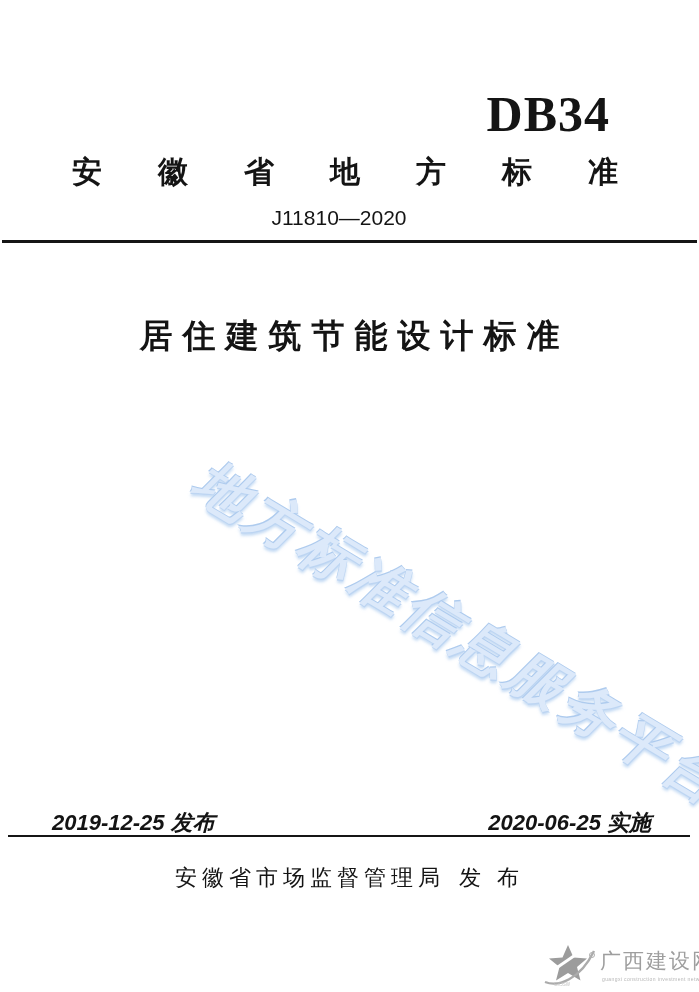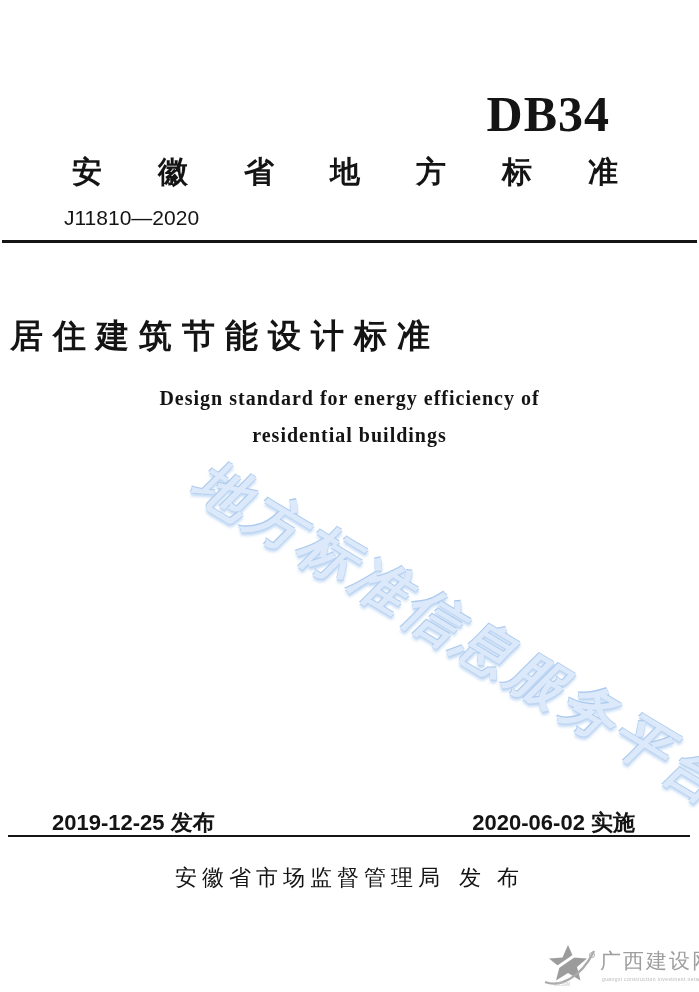--- a/index.html
+++ b/index.html
@@ -29,37 +29,37 @@
     display: flex;
     justify-content: space-between;
     font-weight: bold;
     font-size: 30px;
     line-height: 32px;
   }
   .std-nums-row {
     position: absolute;
     top: 206px; left: 64px; right: 85px;
     display: flex;
-    justify-content: flex-start;
+    justify-content: center;
     font-size: 21px;
     line-height: 24px;
     font-weight: 500;
   }
   .rule-top {
     position: absolute;
     top: 240px; left: 2px; right: 2px;
     height: 3px;
     background: #151515;
   }
 
   
   .title-cn {
     position: absolute;
     top: 317px; left: 0; right: 0;
-    text-align: left;
+    text-align: center;
     font-weight: bold;
     font-size: 33px;
     line-height: 38px;
     letter-spacing: 10px;
     text-indent: 10px;
     white-space: nowrap;
   }
   .title-en {
     position: absolute;
     top: 380px; left: 0; right: 0;
@@ -86,26 +86,27 @@
     text-shadow:
       -1px -1px 0 #aecbee,
        1px  1px 0 #bdd5f2,
        2px  3px 3px rgba(150, 190, 235, 0.55);
     pointer-events: none;
   }
 
   
   .dates-row {
     position: absolute;
-    top: 811px; left: 52px; right: 64px;
+    top: 811px; left: 52px; right: 48px;
     display: flex;
     justify-content: space-between;
     font-weight: bold;
     font-size: 22px;
     line-height: 24px;
+    font-style: italic;
   }
   .rule-bottom {
     position: absolute;
     top: 835px; left: 8px; right: 9px;
     height: 2px;
     background: #151515;
   }
   .publisher-row {
     position: absolute;
     top: 865px; left: 0; right: 0;
@@ -169,30 +170,26 @@
   </div>
 
   <div class="std-nums-row">
     <span>J11810—2020</span>
   </div>
 
   <div class="rule-top"></div>
 
   <div class="title-cn">居住建筑节能设计标准</div>
 
-  <div class="title-en">
-    <div>Design standard for energy efficiency of</div>
-    <div>residential buildings</div>
-  </div>
 
   <div class="watermark">地方标准信息服务平台</div>
 
   <div class="dates-row">
     <span>2019-12-25 发布</span>
-    <span>2020-06-02 实施</span>
+    <span>2020-06-25 实施</span>
   </div>
 
   <div class="rule-bottom"></div>
 
   <div class="publisher-row">
     <span>安徽省市场监督管理局</span><span class="publish-label">发 布</span>
   </div>
 
   <div class="corner-logo">
     <svg width="52" height="44" viewBox="0 0 52 44">

